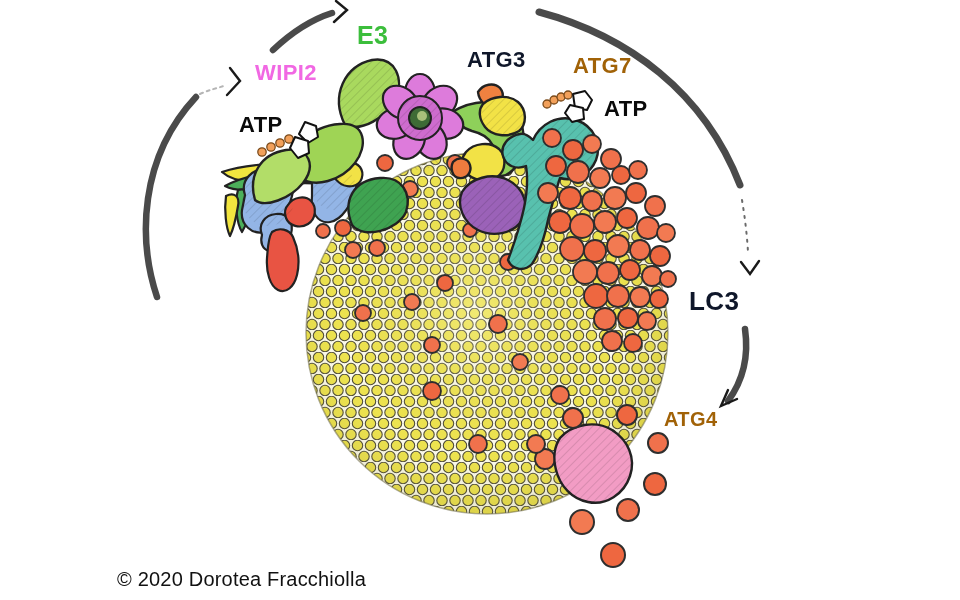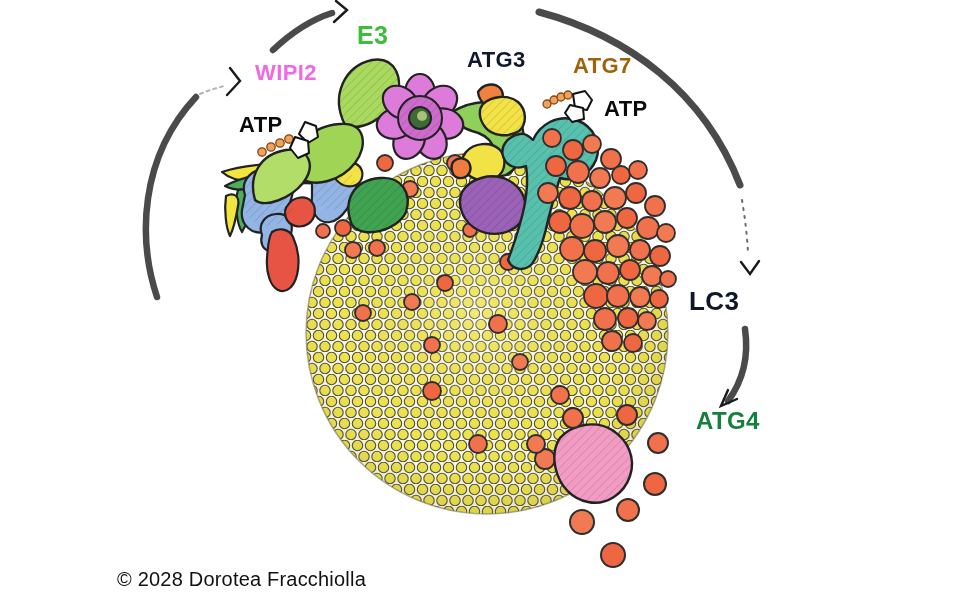--- a/index.html
+++ b/index.html
@@ -8,21 +8,21 @@
   #art{position:absolute;left:0;top:0;}
   .label{position:absolute;font-weight:bold;line-height:1;letter-spacing:.4px;white-space:nowrap;}
   .lbl-e3{left:357px;top:23px;font-size:25px;color:#3CBE3C;}
   .lbl-wipi2{left:255px;top:62px;font-size:22px;color:#F168E3;}
   .lbl-atg3{left:467px;top:49px;font-size:22px;color:#0f172a;}
   .lbl-atg7{left:544px;top:55px;font-size:22px;color:#a16207;margin-left:29px;}
   .lbl-atp-left{left:239px;top:114px;font-size:22px;color:#0a0a0a;}
   .lbl-atp-right{left:604px;top:98px;font-size:22px;color:#0a0a0a;}
   .lbl-pi3kc3{left:173px;top:294px;font-size:26px;color:#2E7FD2;}
   .lbl-lc3{left:689px;top:288px;font-size:26px;color:#0f172a;}
-  .lbl-atg4{left:696px;top:409px;font-size:24px;color:#15803d;}
+  .lbl-atg4{left:664px;top:409px;font-size:20px;color:#a16207;}
   .credit{position:absolute;left:117px;top:568px;font-size:20px;font-weight:400;
           color:#111;letter-spacing:.2px;}
 </style>
 </head>
 <body>
 
 <div id="stage">
 
 <svg id="art" width="960" height="600" viewBox="0 0 960 600">
   <defs>
@@ -244,15 +244,15 @@
 </svg>
 
 <div class="label lbl-e3">E3</div>
 <div class="label lbl-wipi2">WIPI2</div>
 <div class="label lbl-atg3">ATG3</div>
 <div class="label lbl-atg7">ATG7</div>
 <div class="label lbl-atp-left">ATP</div>
 <div class="label lbl-atp-right">ATP</div>
 <div class="label lbl-lc3">LC3</div>
 <div class="label lbl-atg4">ATG4</div>
-<div class="credit">© 2028 Dorotea Fracchiolla</div>
+<div class="credit">© 2020 Dorotea Fracchiolla</div>
 
 </div>
 
 </body></html>

